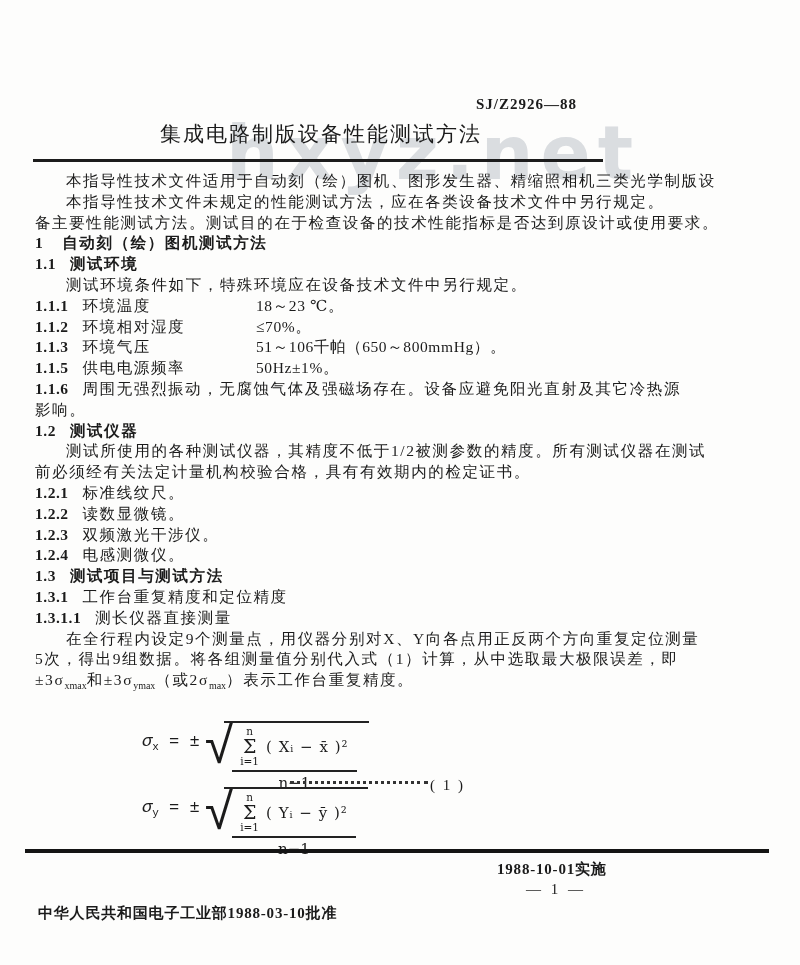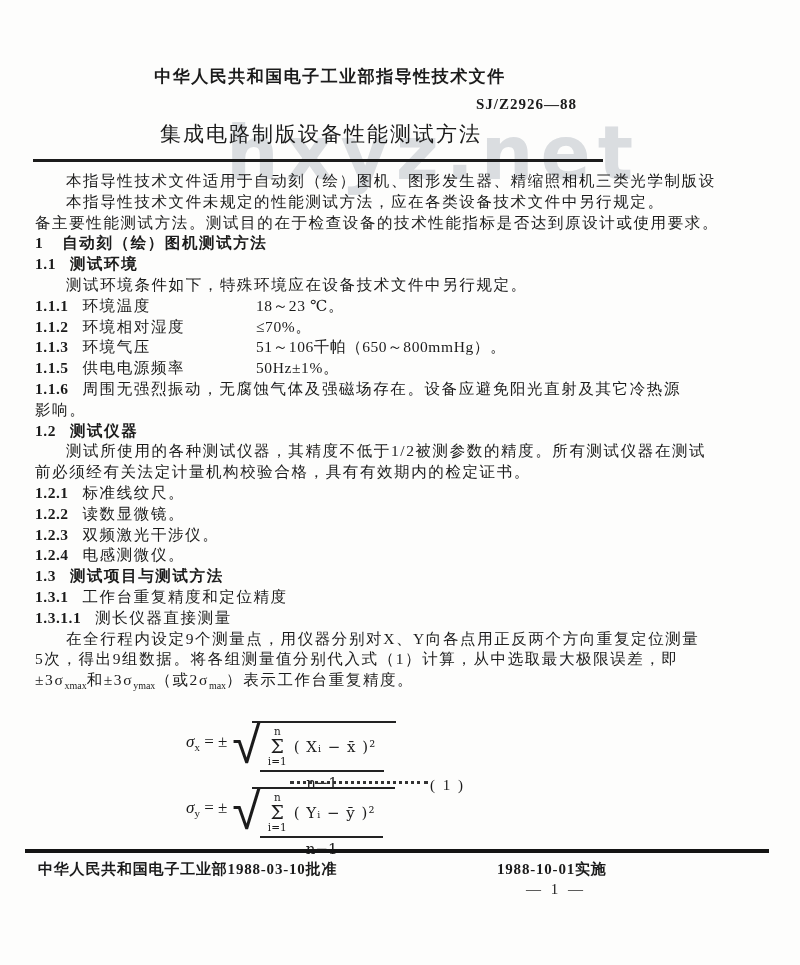--- a/index.html
+++ b/index.html
@@ -30,48 +30,47 @@
   .ln{position:relative;height:20.8px;line-height:20.8px;white-space:nowrap;}
   .ln.indent{padding-left:31px;}
   .ln .num{font-weight:bold;margin-right:14px;letter-spacing:0.5px;}
   .ln.h .txt{font-weight:bold;}
   .ln .val{position:absolute;left:221px;letter-spacing:0.6px;}
   .ln sub.smsub{font-size:10px;letter-spacing:0;}
 
   .formula{position:absolute;left:142px;display:flex;align-items:flex-start;z-index:1;}
   .f1{top:716px;}
   .f2{top:782px;}
-  .lhs{font-size:17px;font-style:italic;margin-top:16px;margin-right:5px;font-family:Liberation Serif, serif;margin-left:44px;}
+  .lhs{font-size:17px;font-style:italic;margin-top:16px;margin-right:5px;font-family:Liberation Mono, monospace;}
   .lhs sub{font-size:11px;font-style:normal;}
   .lhs .eq{font-style:normal;}
   .rad{font-size:52px;line-height:58px;font-family:"DejaVu Sans",sans-serif;font-weight:300;}
   .radbox{border-top:2.5px solid #222;margin-left:-9px;margin-top:5px;padding:3px 12px 0 8px;display:inline-block;}
   .frac{display:flex;flex-direction:column;align-items:center;}
   .fnum{display:flex;align-items:center;gap:7px;padding:0 8px 3px;border-bottom:2.5px solid #222;}
   .sum{display:inline-flex;flex-direction:column;align-items:center;line-height:1.05;font-size:10.5px;font-family:"DejaVu Serif",serif;}
   .sum .sig{font-size:19px;line-height:1;}
   .expr{font-size:15px;letter-spacing:1px;font-family:"DejaVu Serif",serif;}
   .fden{padding-top:2px;font-size:15px;font-family:"DejaVu Serif",serif;}
 
   .dotted{position:absolute;left:290px;top:781px;width:138px;border-bottom:3px dotted #333;z-index:1;}
   .eq-label{position:absolute;left:430px;top:777px;font-size:15px;letter-spacing:2px;z-index:1;}
 
   .footer-rule{position:absolute;left:25px;top:849px;width:744px;height:4px;background:#141414;z-index:1;}
-  .f-approval{position:absolute;left:38px;top:860px;font-size:15px;font-weight:bold;letter-spacing:0.8px;z-index:1;}
+  .f-approval{position:absolute;left:38px;top:904px;font-size:15px;font-weight:bold;letter-spacing:0.8px;z-index:1;}
   .f-impl{position:absolute;left:497px;top:860px;font-size:15px;font-weight:bold;letter-spacing:0.8px;z-index:1;}
   .f-page{position:absolute;left:526px;top:881px;font-size:15px;letter-spacing:3px;z-index:1;}
 </style>
 </head>
 <body>
 
 <div class="page">
 
   <div class="watermark">hxyz.net</div>
 
-  <div class="header-org">中华人民共和国电子工业部指导性技术文件</div>
   <div class="doc-number">SJ/Z2926—88</div>
   <div class="doc-title">集成电路制版设备性能测试方法</div>
   <div class="title-rule"></div>
 
   <div class="body-block">
     <div class="ln indent"><span class="txt">本指导性技术文件适用于自动刻（绘）图机、图形发生器、精缩照相机三类光学制版设</span></div>
     <div class="ln indent"><span class="txt">本指导性技术文件未规定的性能测试方法，应在各类设备技术文件中另行规定。</span></div>
     <div class="ln"><span class="txt">备主要性能测试方法。测试目的在于检查设备的技术性能指标是否达到原设计或使用要求。</span></div>
     <div class="ln h"><span class="num" style="margin-right:19px;">1</span><span class="txt">自动刻（绘）图机测试方法</span></div>
     <div class="ln h"><span class="num">1.1</span><span class="txt">测试环境</span></div>

